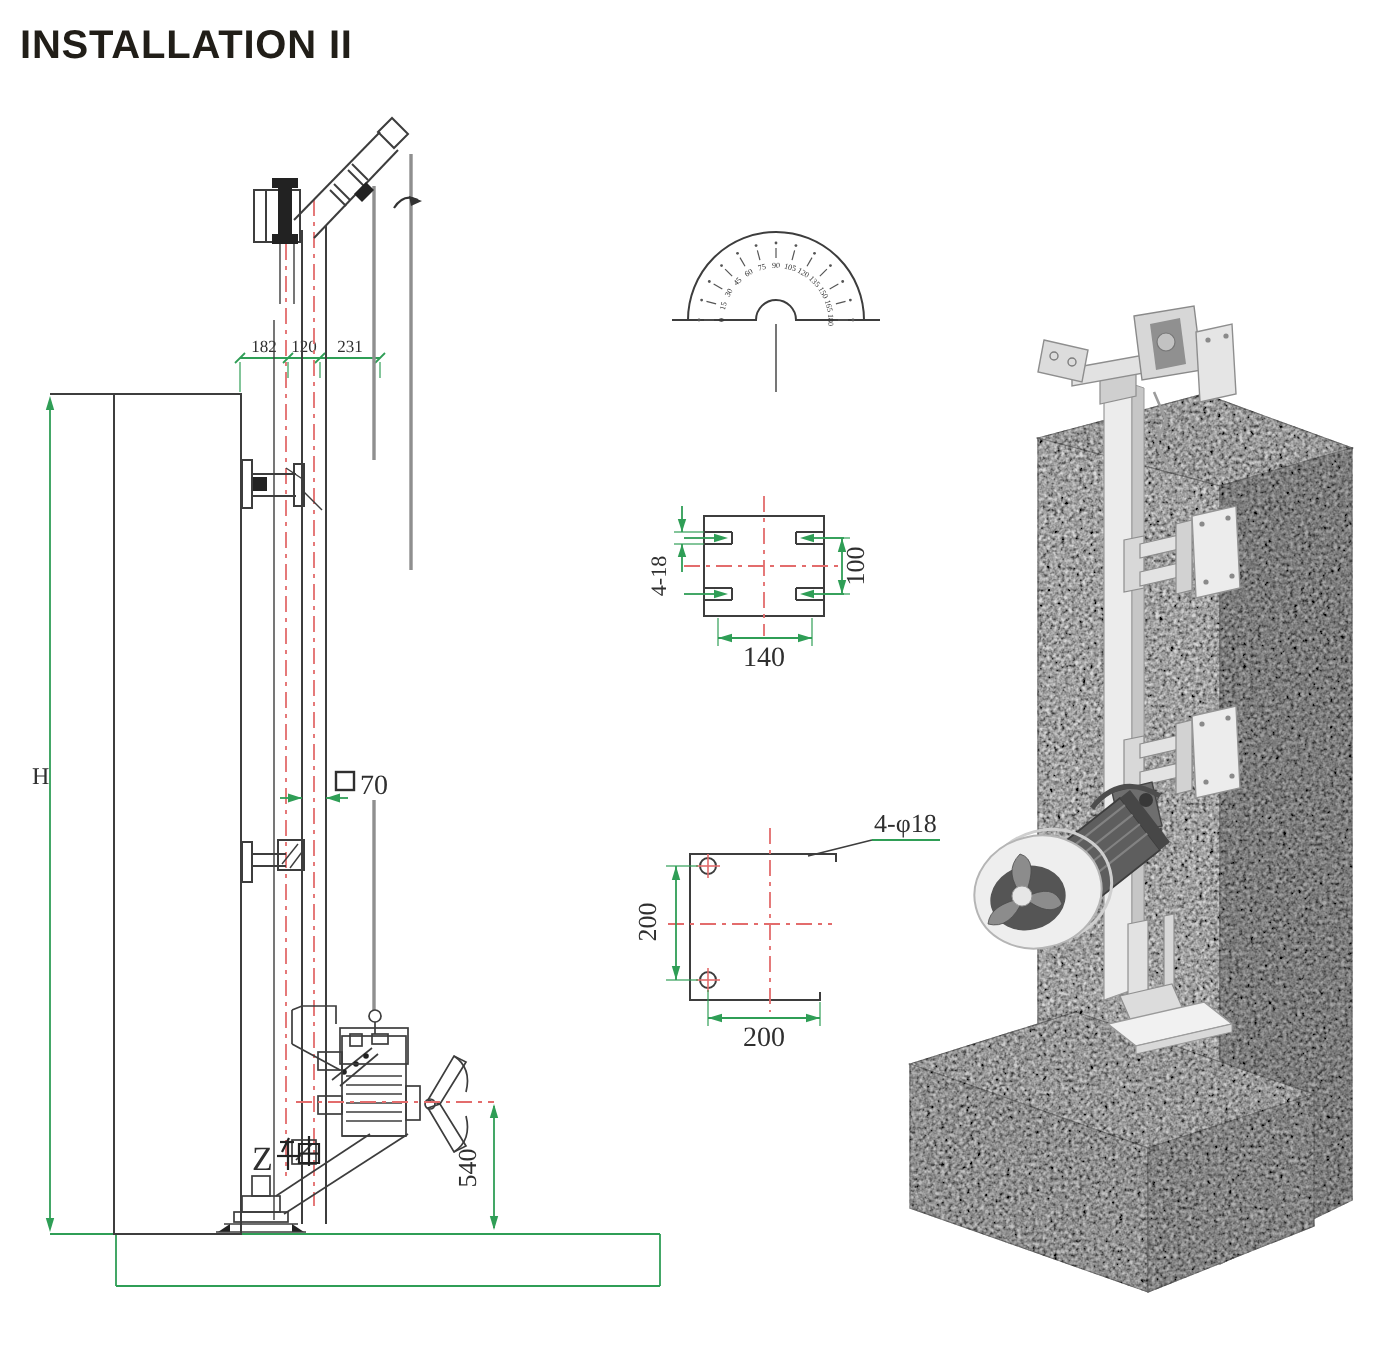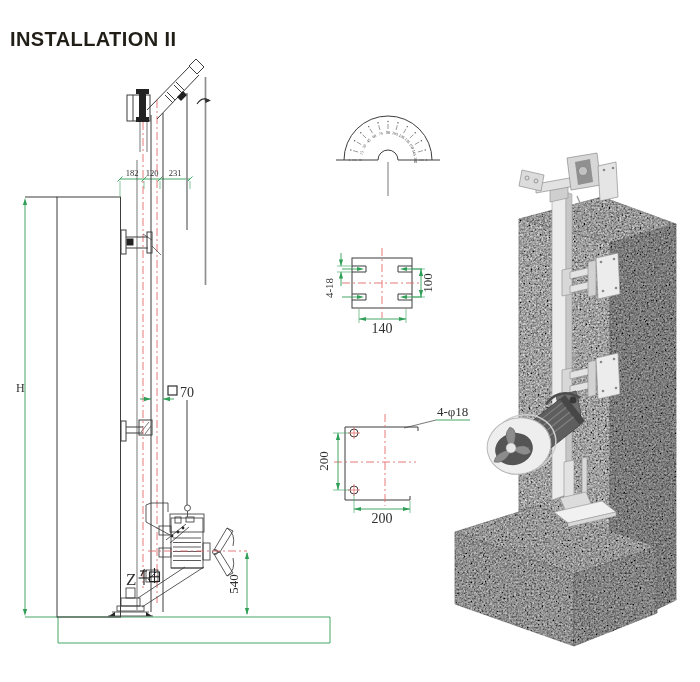--- a/index.html
+++ b/index.html
@@ -1,17 +1,17 @@
 <!DOCTYPE html>
 <html style="--green: #2f9e56; --red: #e36c6c; --dark: #3d3d3d; --cable: #8f8f8f;"><head>
 <meta charset="utf-8">
 <style>
   html,body{margin:0;padding:0;background:#fff;}
   body{width:700px;height:682px;position:relative;font-family:"Liberation Sans",sans-serif;overflow:hidden;}
-  .title{position:absolute;left:10px;top:28px;font-size:20px;font-weight:bold;color:#211e18;letter-spacing:.4px;}
+  .title{position:absolute;left:10px;top:12px;font-size:20px;font-weight:bold;color:#211e18;letter-spacing:.4px;}
   svg.scene{position:absolute;left:0;top:0;}
   svg text{font-family:"Liberation Serif",serif;fill:#2f2f2f;}
   .dl{stroke:var(--dark,#3d3d3d);stroke-width:1;fill:none;}
   .dlt{stroke:var(--dark,#3d3d3d);stroke-width:.7;fill:none;}
   .dim{stroke:var(--green,#2f9e56);stroke-width:.9;fill:none;}
   .dimt{stroke:var(--green,#2f9e56);stroke-width:.6;fill:none;}
   .dimf{fill:var(--green,#2f9e56);stroke:none;}
   .cl{stroke:var(--red,#e36c6c);stroke-width:.9;fill:none;stroke-dasharray:8 3 2 3;}
   .clt{stroke:var(--red,#e36c6c);stroke-width:.8;fill:none;}
   .cable{stroke:var(--cable,#8f8f8f);stroke-width:1.7;fill:none;}

